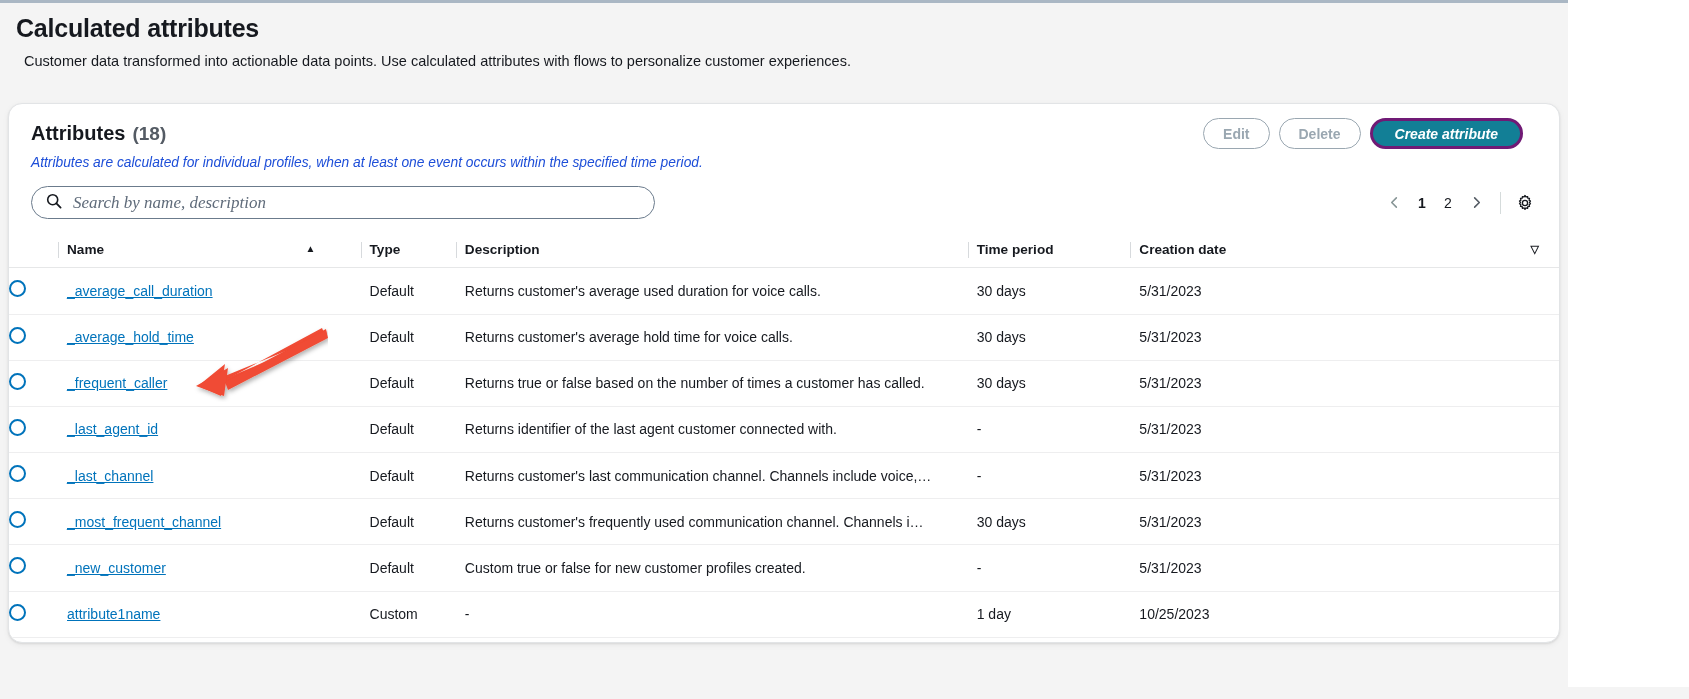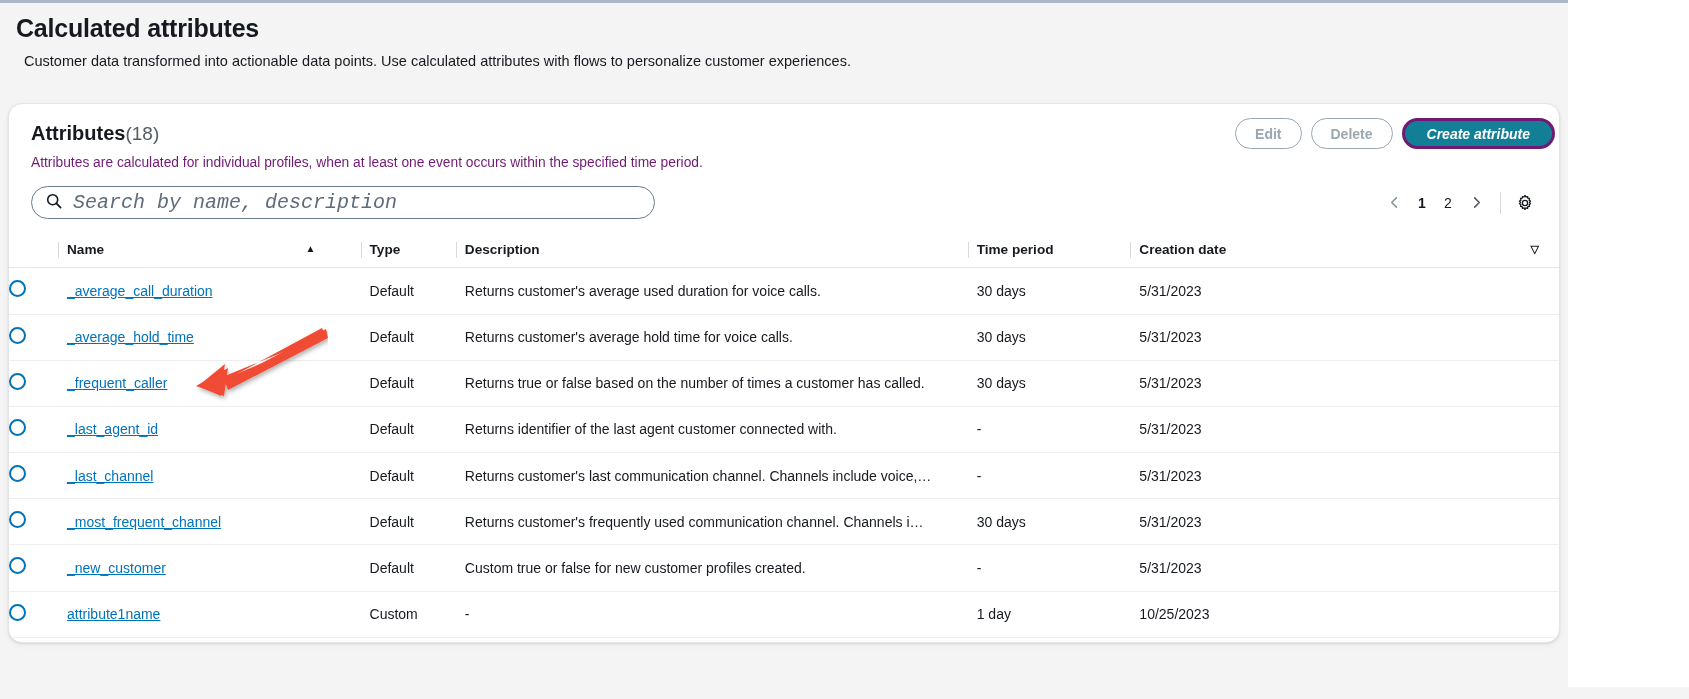--- a/index.html
+++ b/index.html
@@ -47,30 +47,30 @@
     border: 1px solid #e2e4e6;
     border-radius: 14px;
     box-shadow: 0 1px 2px rgba(0,0,0,0.09), 0 2px 6px rgba(0,0,0,0.05);
     overflow: hidden;
   }
   .card-head {
     position: relative; padding: 18px 22px 0 22px;
   }
   .card-title {
     font-size: 20px; font-weight: bold; color: #16191f; margin: 0;
-    display: flex; align-items: baseline; 
-  }
-  .card-title .count { font-weight: normal; color: #545b64; font-size: 19px; }
+    display: flex; align-items: baseline; gap: 7px;
+  }
+  .card-title .count { font-weight: bold; color: #545b64; font-size: 19px; }
   .card-sub {
-    font-size: 13.8px; color: #701a75; margin: 8px 0 8px 0; line-height: 1.4;
+    font-size: 13.8px; color: #1d4ed8; margin: 8px 0 8px 0; line-height: 1.4; font-style: italic;
   }
 
   
   .actions {
-    position: absolute; right: 4px; top: 14px;
+    position: absolute; right: 36px; top: 14px;
     display: flex; align-items: center; gap: 9px; justify-content: flex-end;
   }
   .btn {
     height: 31px; border-radius: 16px; font-size: 14px; font-weight: bold;
     display: inline-flex; align-items: center; justify-content: center;
     padding: 0 19px; cursor: pointer; white-space: nowrap;
     font-family: "Liberation Sans", sans-serif;
   }
   .btn-disabled {
     background: #ffffff; border: 1px solid #9aa7b1; color: #9aa7b1;
@@ -87,22 +87,22 @@
     position: relative; margin-top: 14px; padding: 0 22px; height: 38px;
   }
   .search-box {
     position: relative; width: 624px; height: 33px;
     border: 1px solid #6b7b8c; border-radius: 17px; background: #fff;
     display: flex; align-items: center; padding: 0 14px;
   }
   .search-box .mag { flex: 0 0 auto; margin-right: 9px; }
   .search-input {
     border: none; outline: none; background: transparent;
-    font-size: 20px; font-style: italic; color: #0f766e;
-    font-family: Liberation Mono, monospace; width: 100%;
+    font-size: 17px; font-style: italic; color: #0f766e;
+    font-family: Liberation Serif, serif; width: 100%;
   }
   .search-input::placeholder { color: #5f6b7a; font-style: italic; opacity: 1; }
 
   .pager {
     position: absolute; right: 20px; top: 1px;
     display: flex; align-items: center; gap: 2px; height: 31px;
   }
   .pg-btn {
     width: 28px; height: 28px; display: inline-flex; align-items: center;
     justify-content: center; cursor: pointer; color: #879596;

